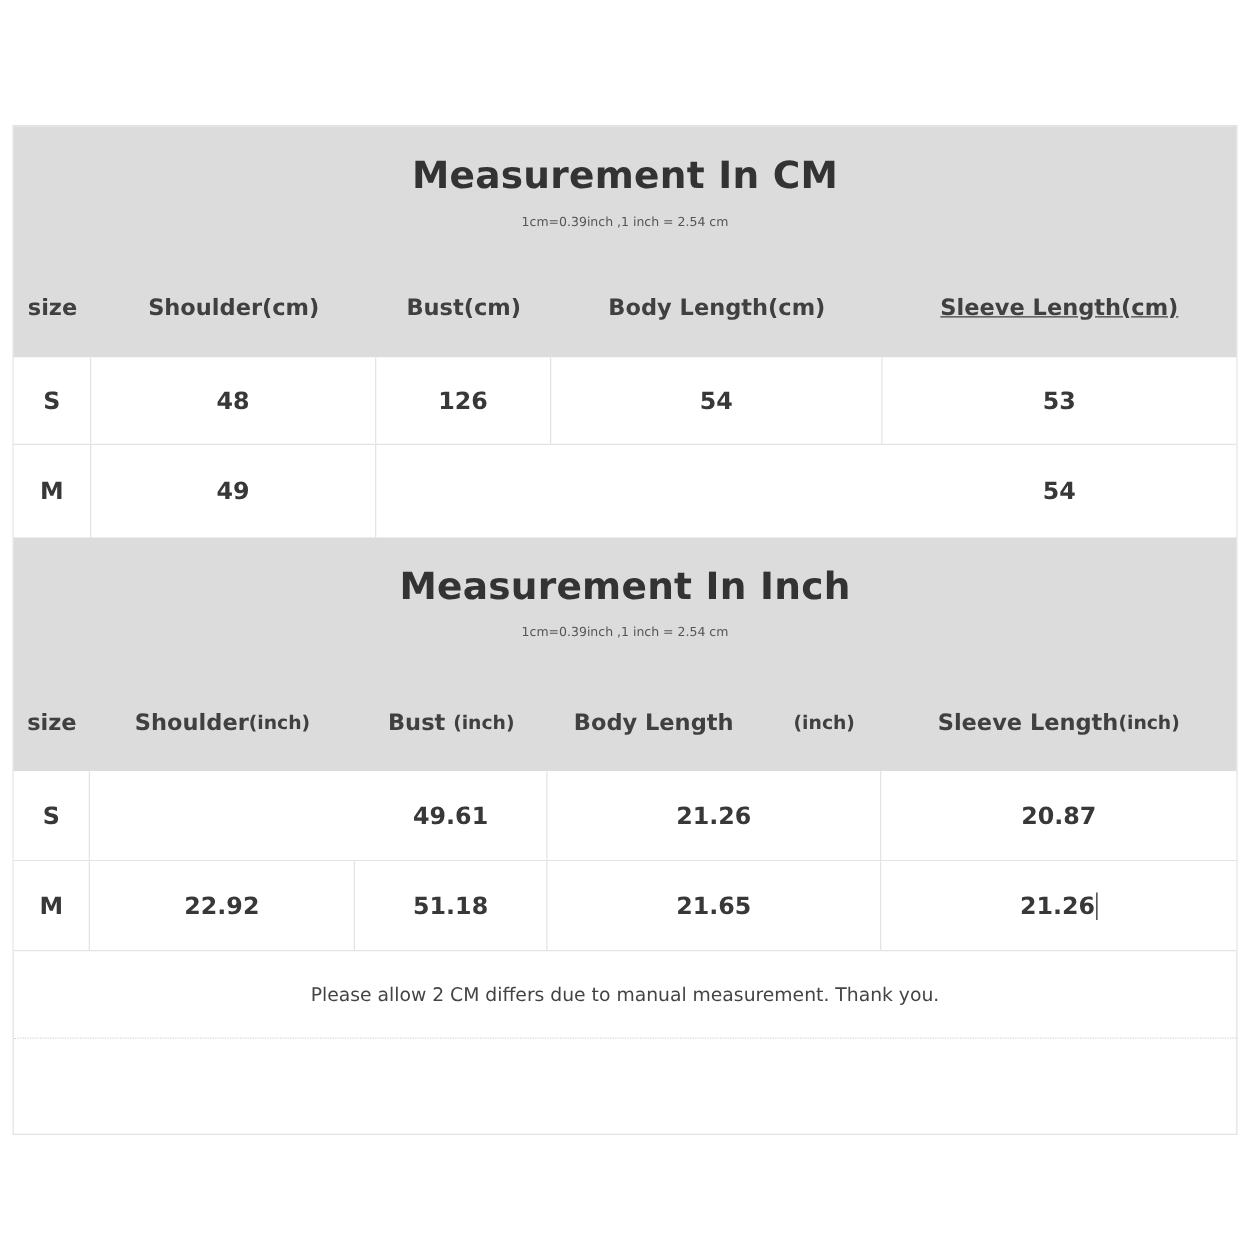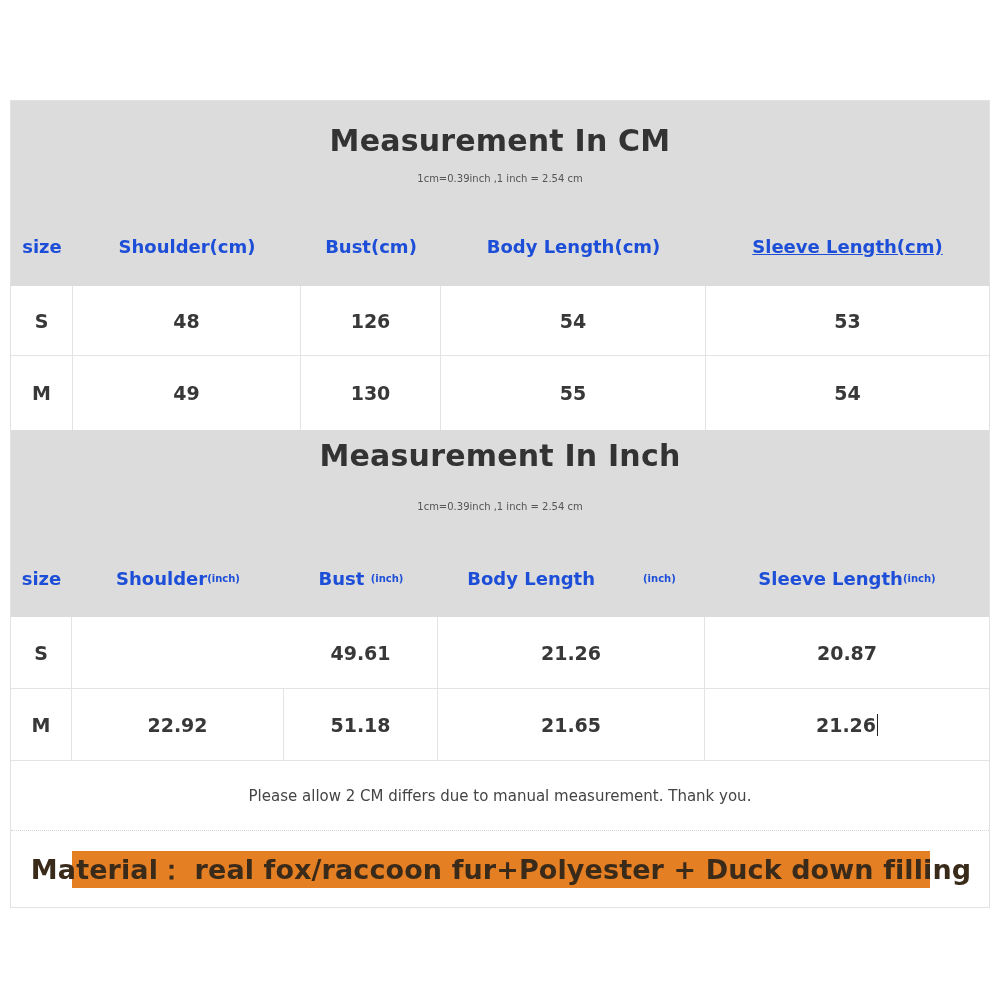--- a/index.html
+++ b/index.html
@@ -7,22 +7,22 @@
     body { position: relative; font-family: "DejaVu Sans", sans-serif; color: #333333; }
 
     .chart { position: absolute; left: 10px; top: 100px; width: 980px; height: 808px;
              border: 1px solid #e2e2e2; background: #ffffff; }
     .head { position: absolute; left: 0; width: 978px; background: #dcdcdc; }
     .title { position: absolute; left: 0; width: 100%; text-align: center;
              font-weight: bold; font-size: 30px; color: #333333; letter-spacing: 0.2px; }
     .subtitle { position: absolute; left: 0; width: 100%; text-align: center;
                 font-size: 10px; color: #555555; }
     .hcell { position: absolute; display: flex; align-items: center; justify-content: center;
-             font-weight: bold; font-size: 18px; color: #1d4ed8; white-space: nowrap; }
-    .hcell .unit { font-size: 10px; }
+             font-weight: bold; font-size: 18px; color: #404040; white-space: nowrap; }
+    .hcell .unit { font-size: 15px; }
     .row { position: absolute; left: 0; width: 978px; background: #ffffff;
            border-bottom: 1px solid #e3e3e3; }
     .cell { position: absolute; top: 0; height: 100%; display: flex; align-items: center;
             justify-content: center; font-weight: bold; font-size: 19px; color: #383838;
             border-right: 1px solid #e3e3e3; }
     .cell.last { border-right: none; }
     .caret { display: inline-block; width: 1px; height: 22px; background: #222; margin-left: 1px; vertical-align: middle; }
 
     .note { position: absolute; left: 0; top: 660px; width: 978px; height: 70px;
             display: flex; align-items: center; justify-content: center;
@@ -61,27 +61,25 @@
   <div class="row" style="top:185px; height:70px;">
     <div class="cell" style="left:0; width:62px;">S</div>
     <div class="cell" style="left:62px; width:228px;">48</div>
     <div class="cell" style="left:290px; width:140px;">126</div>
     <div class="cell" style="left:430px; width:265px;">54</div>
     <div class="cell last" style="left:695px; width:283px;">53</div>
   </div>
   <div class="row" style="top:255px; height:74px; border-bottom:none;">
     <div class="cell" style="left:0; width:62px;">M</div>
     <div class="cell" style="left:62px; width:228px;text-align:right;">49</div>
-    <div class="cell" style="left:290px; width:140px;">130</div>
-    <div class="cell" style="left:430px; width:265px;">55</div>
     <div class="cell last" style="left:695px; width:283px;">54</div>
   </div>
 
   <div class="head" style="top: 329px; height: 187px; background: rgb(220, 220, 220);">
-    <div class="title" style="top:8px;text-align:center;">Measurement In Inch</div>
+    <div class="title" style="top:22px;text-align:center;">Measurement In Inch</div>
     <div class="subtitle" style="top:71px;">1cm=0.39inch ,1 inch = 2.54 cm</div>
     <div class="hcell" style="left:0; width:61px; top:123px; height:50px;">
       <span>size</span>
     </div>
     <div class="hcell" style="left:61px; width:212px; top:123px; height:50px;">
       <span>Shoulder</span>
         <span class="unit">(inch)</span>
     </div>
     <div class="hcell" style="left:273px; width:154px; top:123px; height:50px;">
       <span style="white-space:pre">Bust </span>
@@ -109,17 +107,14 @@
     <div class="cell" style="left:273px; width:154px;">51.18</div>
     <div class="cell" style="left:427px; width:267px;">21.65</div>
     <div class="cell last" style="left:694px; width:284px;">
       <span>21.26</span>
         <span class="caret"></span>
     </div>
   </div>
 
   <div class="note">Please allow 2 CM differs due to manual measurement. Thank you.</div>
 
-  <div class="material-row">
-    <div class="material" style="background: rgb(228, 127, 36);">Material： real fox/raccoon fur+Polyester + Duck down filling</div>
-  </div>
 
 </div>
 
 </body></html>

